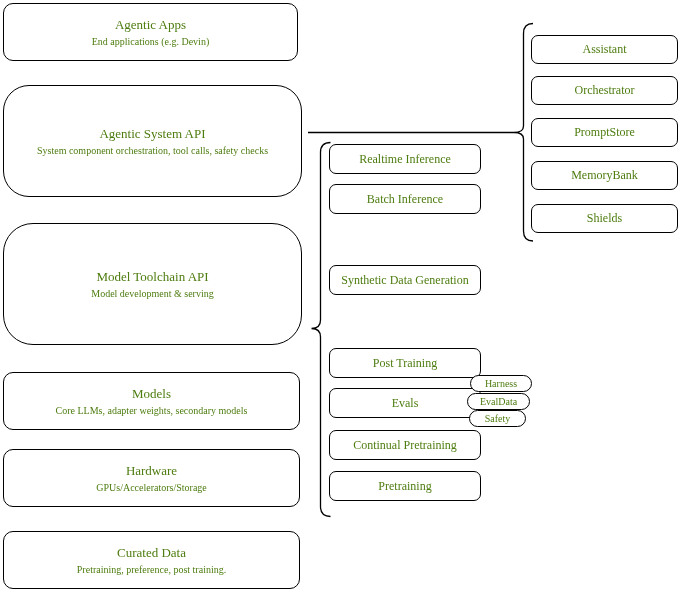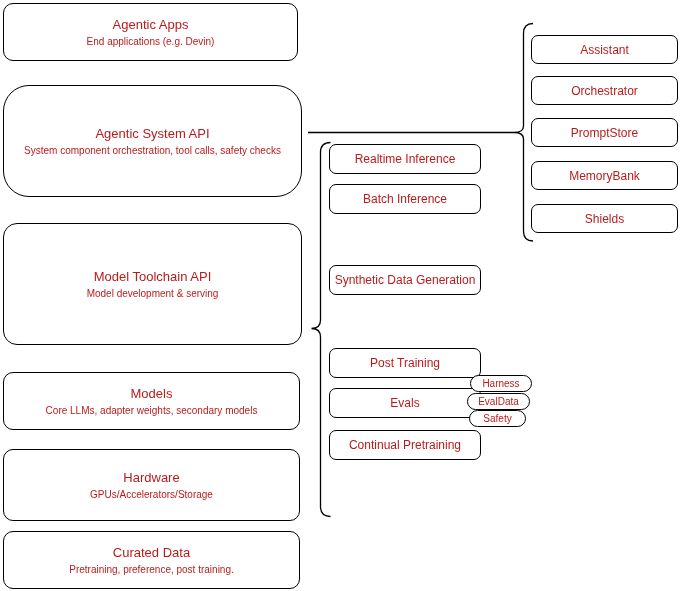--- a/index.html
+++ b/index.html
@@ -1,42 +1,42 @@
 <!DOCTYPE html>
 <html><head>
 <meta charset="utf-8">
 <style>
   html,body{margin:0;padding:0;background:#ffffff;}
   #canvas{
     position:relative;
     width:682px;height:591px;
     background:#ffffff;
-    font-family:Liberation Sans, sans-serif;
-    color:#b91c1c;
+    font-family:Liberation Serif, serif;
+    color:#4d7c0f;
     overflow:hidden;
   }
   #connector-layer{position:absolute;left:0;top:0;z-index:1;}
   .node{
     position:absolute;
     background:#ffffff;
     border:1.3px solid #000000;
     box-sizing:border-box;
     display:flex;flex-direction:column;
     align-items:center;justify-content:center;
     text-align:center;
     z-index:2;
   }
   .title{font-size:13px;line-height:15px;}
   .subtitle{font-size:10px;line-height:12px;margin-top:4px;}
   
   #l0{left:3px;top:3px;width:295px;height:58px;border-radius:10px;}
   #l1{left:3px;top:85px;width:299px;height:112px;border-radius:26px;}
-  #l2{left:3px;top:223px;width:299px;height:122px;border-radius:14px;}
+  #l2{left:3px;top:223px;width:299px;height:122px;border-radius:30px;}
   #l3{left:3px;top:372px;width:297px;height:58px;border-radius:10px;}
-  #l4{left:3px;top:449px;width:297px;height:72px;border-radius:10px;align-items:center;}
+  #l4{left:3px;top:449px;width:297px;height:58px;border-radius:10px;align-items:center;}
   #l5{left:3px;top:531px;width:297px;height:58px;border-radius:10px;}
   
   .svc{left:329px;width:152px;height:30px;border-radius:7px;font-size:12px;}
   #m0{top:144px}#m1{top:184px}#m2{top:225px}#m3{top:265px}#m4{top:307px}
   #m5{top:348px}#m6{top:388px}#m7{top:430px}#m8{top:471px}
   
   .cmp{left:531px;width:147px;height:29px;border-radius:7px;font-size:12px;}
   #r0{top:35px}#r1{top:76px}#r2{top:118px}#r3{top:161px}#r4{top:204px}
   
   .pill{
@@ -96,20 +96,23 @@
   </div>
   <div class="node svc" id="m5">
     <span>Post Training</span>
   </div>
   <div class="node svc" id="m6">
     <span>Evals</span>
   </div>
   <div class="node svc" id="m7">
     <span>Continual Pretraining</span>
   </div>
+  <div class="node svc" id="m8">
+    <span>Pretraining</span>
+  </div>
 
   <div class="pill" id="p0">
     <span>Harness</span>
   </div>
   <div class="pill" id="p1">
     <span>EvalData</span>
   </div>
   <div class="pill" id="p2">
     <span>Safety</span>
   </div>

